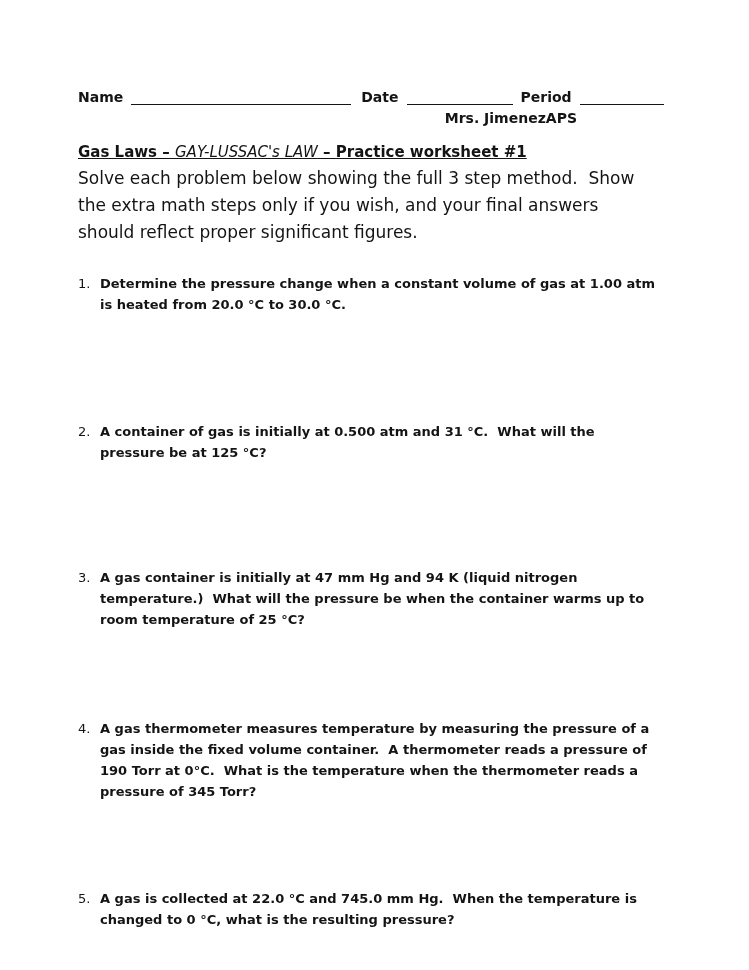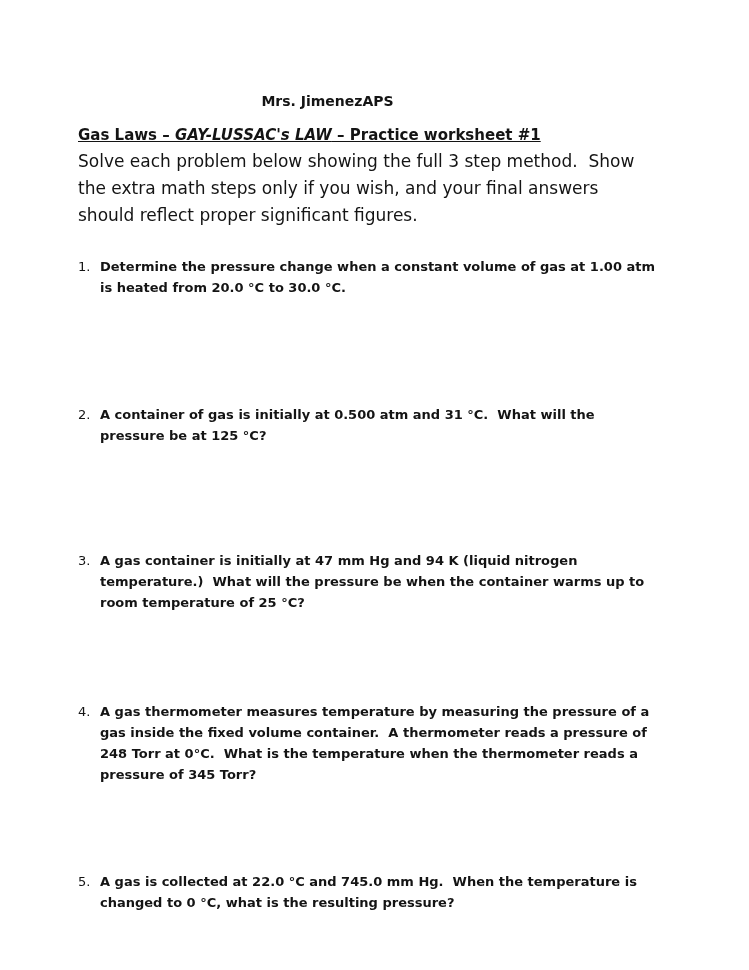--- a/index.html
+++ b/index.html
@@ -28,37 +28,37 @@
   .blank {
     display: inline-block;
     border-bottom: 1.6px solid #141414;
     height: 17px;
   }
   .blank-name   { width: 220px; margin: 0 10px 0 8px; }
   .blank-date   { width: 106px; margin: 0 8px 0 8px; }
   .blank-period { width: 84px;  margin-left: 8px; }
   .header-row2 {
     display: flex;
-    justify-content: center;
+    justify-content: flex-end;
     font-weight: bold;
     font-size: 14px;
     margin-top: 5px;
   }
   .school { margin-right: 88px; }
   
   .title {
     margin-top: 17px;
     font-size: 15px;
     font-weight: bold;
     text-decoration: underline;
     white-space: nowrap;
   }
   .title .law {
     font-style: italic;
-    font-weight: bold;
+    font-weight: normal;
   }
   
   .instructions {
     margin-top: 4px;
     font-size: 17px;
     line-height: 1.6;
     max-width: 578px;
     white-space: pre-wrap;
   }
   
@@ -81,20 +81,28 @@
   .problem-2 { margin-bottom: 104px; }
   .problem-3 { margin-bottom: 88px; }
   .problem-4 { margin-bottom: 86px; }
   .problem-5 { margin-bottom: 0; }
 </style>
 </head>
 <body>
 
 <div class="page">
 
+  <div class="header-row">
+    <span>Name</span>
+    <span class="blank blank-name"></span>
+    <span>Date</span>
+    <span class="blank blank-date"></span>
+    <span>Period</span>
+    <span class="blank blank-period"></span>
+  </div>
 
   <div class="header-row2">
     <span>Mrs. Jimenez</span>
     <span class="school">APS</span>
   </div>
 
   <h1 class="title"><span>Gas Laws – </span><span class="law">GAY-LUSSAC's LAW</span><span> – Practice worksheet #1</span></h1>
 
   <p class="instructions">Solve each problem below showing the full 3 step method.  Show the extra math steps only if you wish, and your final answers should reflect proper significant figures.</p>
 
@@ -110,21 +118,21 @@
       <span class="ptext">A container of gas is initially at 0.500 atm and 31 °C.  What will the pressure be at 125 °C?</span>
     </div>
 
     <div class="problem problem-3">
       <span class="num">3.</span>
       <span class="ptext">A gas container is initially at 47 mm Hg and 94 K (liquid nitrogen temperature.)  What will the pressure be when the container warms up to room temperature of 25 °C?</span>
     </div>
 
     <div class="problem problem-4">
       <span class="num">4.</span>
-      <span class="ptext">A gas thermometer measures temperature by measuring the pressure of a gas inside the fixed volume container.  A thermometer reads a pressure of 248 Torr at 0°C.  What is the temperature when the thermometer reads a pressure of 345 Torr?</span>
+      <span class="ptext">A gas thermometer measures temperature by measuring the pressure of a gas inside the fixed volume container.  A thermometer reads a pressure of 190 Torr at 0°C.  What is the temperature when the thermometer reads a pressure of 345 Torr?</span>
     </div>
 
     <div class="problem problem-5">
       <span class="num">5.</span>
       <span class="ptext">A gas is collected at 22.0 °C and 745.0 mm Hg.  When the temperature is changed to 0 °C, what is the resulting pressure?</span>
     </div>
 
   </div>
 
 </div>

